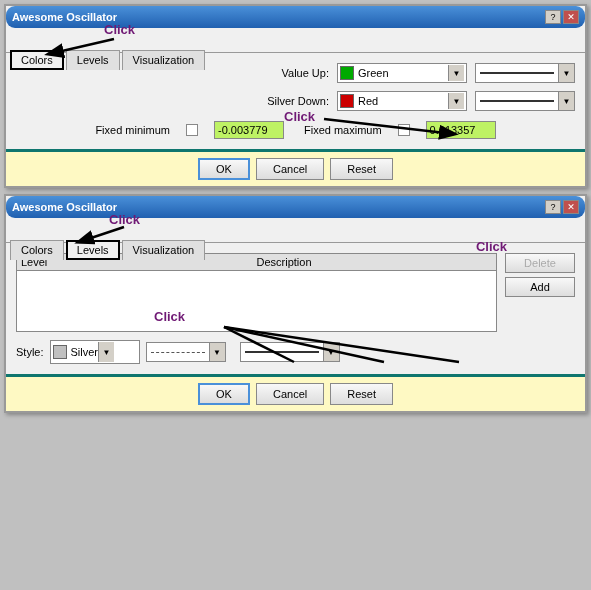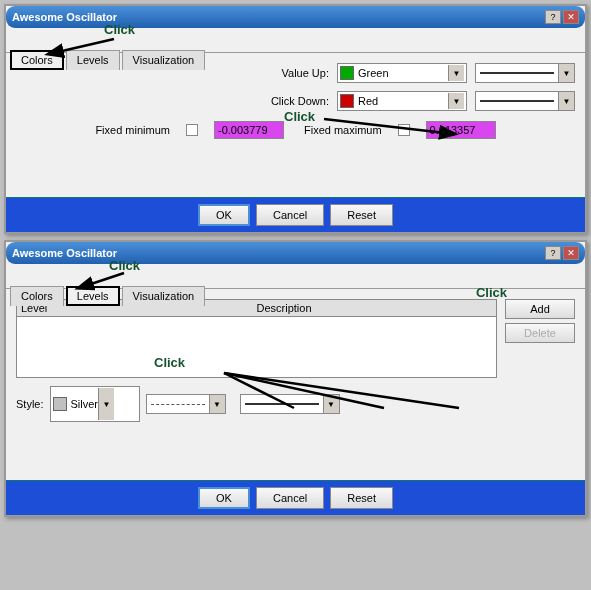--- a/index.html
+++ b/index.html
@@ -92,23 +92,22 @@
     .tab-content {
       padding: 10px;
       flex: 1;
     }
 
     .dialog-bottom {
       padding: 6px 10px;
       display: flex;
       justify-content: center;
       gap: 6px;
-      background: #1d4ed8;
-      border-top: 1px solid #0f766e;
-      margin-top: 48px;
+      background: #fef9c3;
+      border-top: 3px solid #0f766e;
     }
 
     .btn {
       padding: 3px 16px;
       border: 1px solid #888;
       background: linear-gradient(to bottom, #f8f8f8, #ddd);
       cursor: pointer;
       font-size: 11px;
       min-width: 50px;
     }
@@ -213,21 +212,21 @@
 
     .checkbox {
       width: 12px;
       height: 12px;
       border: 1px solid #888;
       background: white;
     }
 
     .fixed-input {
       border: 1px solid #888;
-      background: #d946ef;
+      background: #bef264;
       width: 70px;
       height: 18px;
       padding: 1px 3px;
       font-size: 11px;
     }
 
     
     .levels-content {
       display: flex;
       gap: 8px;
@@ -284,21 +283,21 @@
       font-size: 11px;
     }
 
     .style-color-select {
       display: flex;
       align-items: center;
       border: 1px solid #888;
       background: white;
       padding: 1px 2px;
       width: 90px;
-      height: 36px;
+      height: 24px;
     }
 
     .style-color-box {
       width: 14px;
       height: 14px;
       margin-right: 4px;
       border: 1px solid #666;
       background: #c0c0c0;
     }
 
@@ -318,21 +317,21 @@
     }
 
     .dialog-wrapper {
       position: relative;
     }
 
     .click-label {
       position: absolute;
       font-weight: bold;
       font-size: 13px;
-      color: #14532d;
+      color: #701a75;
       z-index: 10;
       pointer-events: none;
     }
 
     svg.arrows {
       position: absolute;
       top: 0;
       left: 0;
       width: 100%;
       height: 100%;
@@ -374,21 +373,21 @@
           <span class="color-select-text">Green</span>
           <div class="dropdown-arrow">▼</div>
         </div>
         <div class="line-select" style="margin-left:8px;">
           <div class="line-preview"></div>
           <div class="line-select-arrow">▼</div>
         </div>
       </div>
 
       <div class="field-row">
-        <span class="field-label">Click Down:</span>
+        <span class="field-label">Silver Down:</span>
         <div class="color-select">
           <div class="color-box" style="background:#cc0000;"></div>
           <span class="color-select-text">Red</span>
           <div class="dropdown-arrow">▼</div>
         </div>
         <div class="line-select" style="margin-left:8px;">
           <div class="line-preview"></div>
           <div class="line-select-arrow">▼</div>
         </div>
       </div>
@@ -478,22 +477,22 @@
               <div class="line-select-arrow" style="width:16px;border-left:1px solid #888;background:#d4d0c8;height:100%;display:flex;align-items:center;justify-content:center;font-size:8px;">▼</div>
             </div>
             <div class="line-select">
               <div class="line-preview"></div>
               <div class="line-select-arrow" style="width:16px;border-left:1px solid #888;background:#d4d0c8;height:100%;display:flex;align-items:center;justify-content:center;font-size:8px;">▼</div>
             </div>
           </div>
         </div>
 
         <div class="levels-buttons">
+          <button class="levels-btn disabled">Delete</button>
           <button class="levels-btn">Add</button>
-          <button class="levels-btn disabled">Delete</button>
         </div>
       </div>
     </div>
 
     <div class="dialog-bottom">
       <button class="btn default">OK</button>
       <button class="btn">Cancel</button>
       <button class="btn">Reset</button>
     </div>
   </div>

